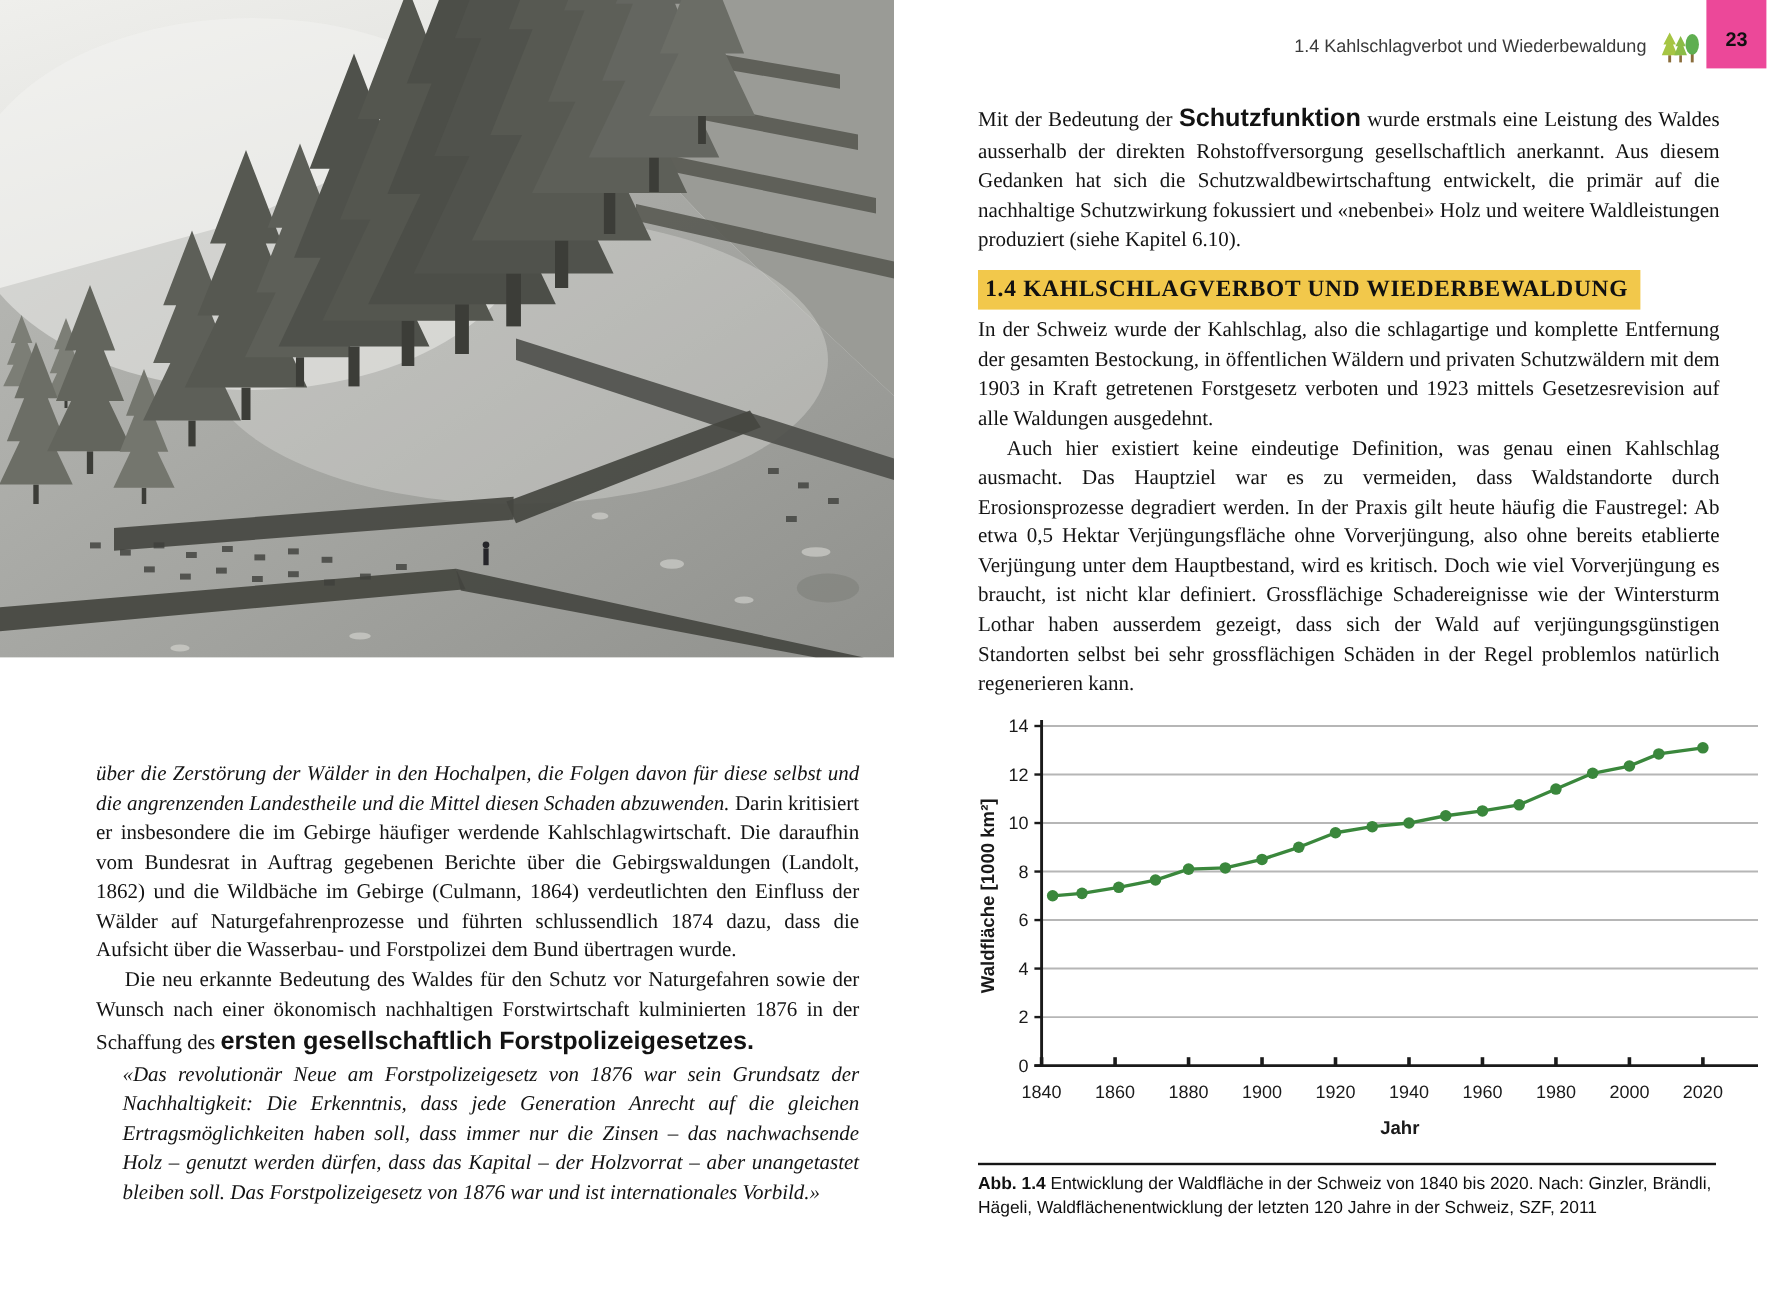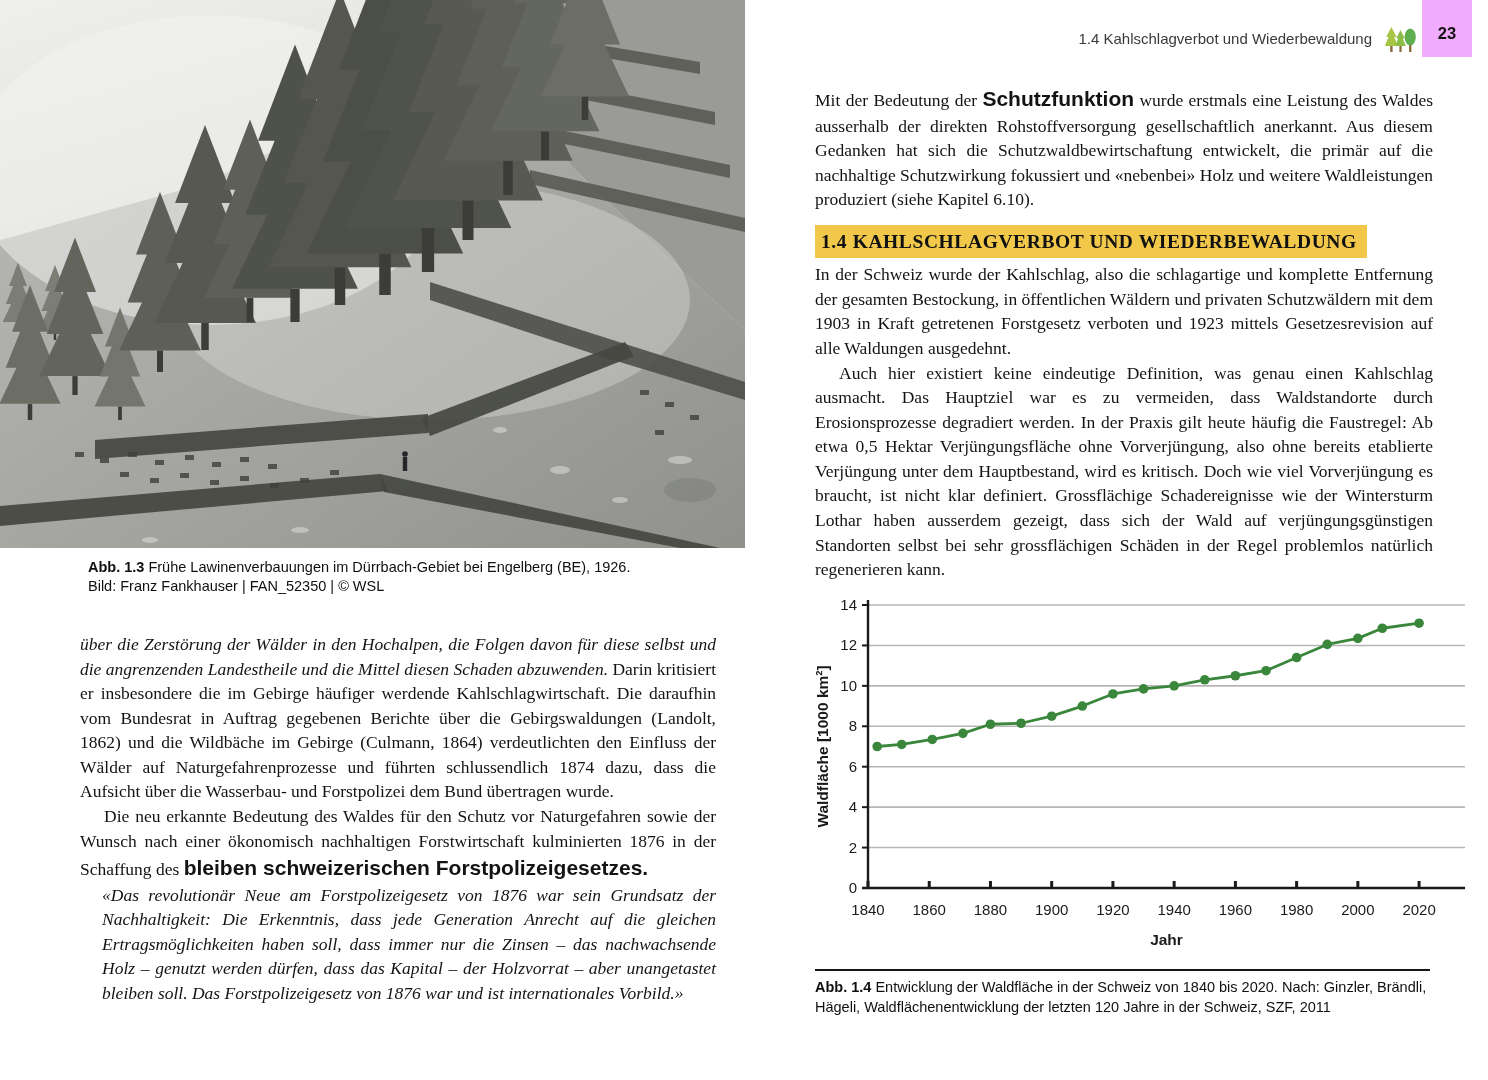--- a/index.html
+++ b/index.html
@@ -138,45 +138,39 @@
           <ellipse cx="620" cy="500" rx="8" ry="3"></ellipse>
         <ellipse cx="500" cy="430" rx="7" ry="3"></ellipse>
           <ellipse cx="680" cy="460" rx="12" ry="4"></ellipse>
         <ellipse cx="300" cy="530" rx="9" ry="3"></ellipse>
           <ellipse cx="150" cy="540" rx="8" ry="3"></ellipse>
       </g>
       <ellipse cx="690" cy="490" rx="26" ry="12" fill="#7a7b76" opacity="0.5"></ellipse>
     </svg>
   </div>
 
-  <div class="photo-caption">
-    <div>
-      <span class="cap-label">Abb. 1.3</span><span> Frühe Lawinenverbauungen im Dürrbach-Gebiet bei Engelberg (BE), 1926.</span>
-    </div>
-    <div>Bild: Franz Fankhauser | FAN_52350 | © WSL</div>
-  </div>
 
   <div class="running-head">1.4 Kahlschlagverbot und Wiederbewaldung</div>
   <span class="head-icon">
     <svg viewBox="0 0 32 28">
       <rect x="6.2" y="20" width="2.4" height="6" fill="#8a6d3b"></rect>
       <polygon points="7.4,1 2.2,11 4.6,11 0.8,20 14,20 10.2,11 12.6,11" fill="#A6C544"></polygon>
       <rect x="15.4" y="20" width="2.2" height="6" fill="#8a6d3b"></rect>
       <polygon points="16.5,4 12.2,12.5 14.2,12.5 11.2,20 21.8,20 18.8,12.5 20.8,12.5" fill="#8BBC47"></polygon>
       <rect x="25" y="19" width="2.4" height="7" fill="#8a6d3b"></rect>
       <ellipse cx="26.2" cy="11" rx="5.6" ry="8.6" fill="#5FAE50"></ellipse>
     </svg>
   </span>
-  <div class="pagenum-box" style="background: #f0abfc;">
+  <div class="pagenum-box" style="background: #ec4899;">
     <span>23</span>
   </div>
 
   <div class="left-col serif">
     <p class="para"><span class="ital">über die Zerstörung der Wälder in den Hochalpen, die Folgen davon für diese selbst und die angrenzenden Landestheile und die Mittel diesen Schaden abzuwenden.</span><span> Darin kritisiert er insbesondere die im Gebirge häufiger werdende Kahlschlagwirtschaft. Die daraufhin vom Bundesrat in Auftrag gegebenen Berichte über die Gebirgswaldungen (Landolt, 1862) und die Wildbäche im Gebirge (Culmann, 1864) verdeutlichten den Einfluss der Wälder auf Naturgefahrenprozesse und führten schlussendlich 1874 dazu, dass die Aufsicht über die Wasserbau- und Forstpolizei dem Bund übertragen wurde.</span></p>
-    <p class="para indent"><span>Die neu erkannte Bedeutung des Waldes für den Schutz vor Naturgefahren sowie der Wunsch nach einer ökonomisch nachhaltigen Forstwirtschaft kulminierten 1876 in der Schaffung des </span><span class="bsans">bleiben schweizerischen Forstpolizeigesetzes.</span></p>
+    <p class="para indent"><span>Die neu erkannte Bedeutung des Waldes für den Schutz vor Naturgefahren sowie der Wunsch nach einer ökonomisch nachhaltigen Forstwirtschaft kulminierten 1876 in der Schaffung des </span><span class="bsans">ersten gesellschaftlich Forstpolizeigesetzes.</span></p>
     <p class="quote">«Das revolutionär Neue am Forstpolizeigesetz von 1876 war sein Grundsatz der Nachhaltigkeit: Die Erkenntnis, dass jede Generation Anrecht auf die gleichen Ertragsmöglichkeiten haben soll, dass immer nur die Zinsen – das nachwachsende Holz – genutzt werden dürfen, dass das Kapital – der Holzvorrat – aber unangetastet bleiben soll. Das Forstpolizeigesetz von 1876 war und ist internationales Vorbild.»</p>
   </div>
 
   <div class="right-col serif">
     <p class="para"><span>Mit der Bedeutung der </span><span class="bsans">Schutzfunktion</span><span> wurde erstmals eine Leistung des Waldes ausserhalb der direkten Rohstoffversorgung gesellschaftlich anerkannt. Aus diesem Gedanken hat sich die Schutzwaldbewirtschaftung entwickelt, die primär auf die nachhaltige Schutzwirkung fokussiert und «nebenbei» Holz und weitere Waldleistungen produziert (siehe Kapitel 6.10).</span></p>
     <div>
       <span class="section-heading" id="section-heading" style="background: rgb(242, 200, 75);">1.4 KAHLSCHLAGVERBOT UND WIEDERBEWALDUNG</span>
     </div>
     <p class="para">In der Schweiz wurde der Kahlschlag, also die schlagartige und komplette Entfernung der gesamten Bestockung, in öffentlichen Wäldern und privaten Schutzwäldern mit dem 1903 in Kraft getretenen Forstgesetz verboten und 1923 mittels Gesetzesrevision auf alle Waldungen ausgedehnt.</p>
     <p class="para indent">Auch hier existiert keine eindeutige Definition, was genau einen Kahlschlag ausmacht. Das Hauptziel war es zu vermeiden, dass Waldstandorte durch Erosionsprozesse degradiert werden. In der Praxis gilt heute häufig die Faustregel: Ab etwa 0,5 Hektar Verjüngungsfläche ohne Vorverjüngung, also ohne bereits etablierte Verjüngung unter dem Hauptbestand, wird es kritisch. Doch wie viel Vorverjüngung es braucht, ist nicht klar definiert. Grossflächige Schadereignisse wie der Wintersturm Lothar haben ausserdem gezeigt, dass sich der Wald auf verjüngungsgünstigen Standorten selbst bei sehr grossflächigen Schäden in der Regel problemlos natürlich regenerieren kann.</p>

